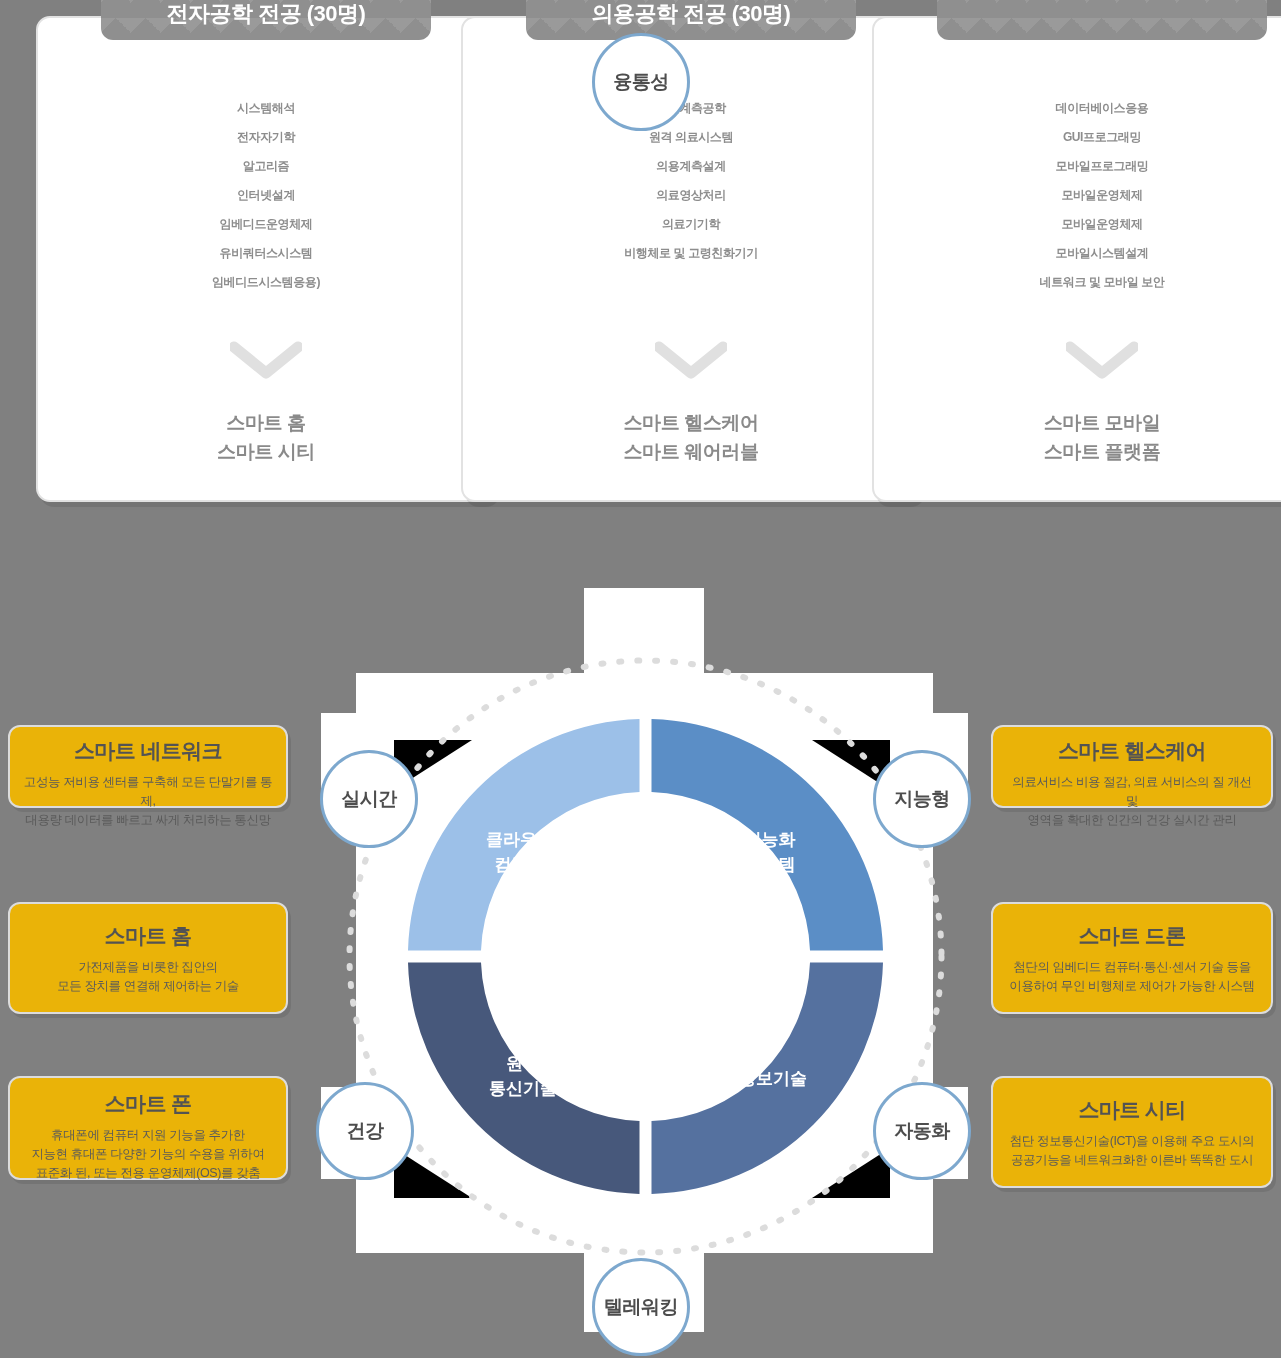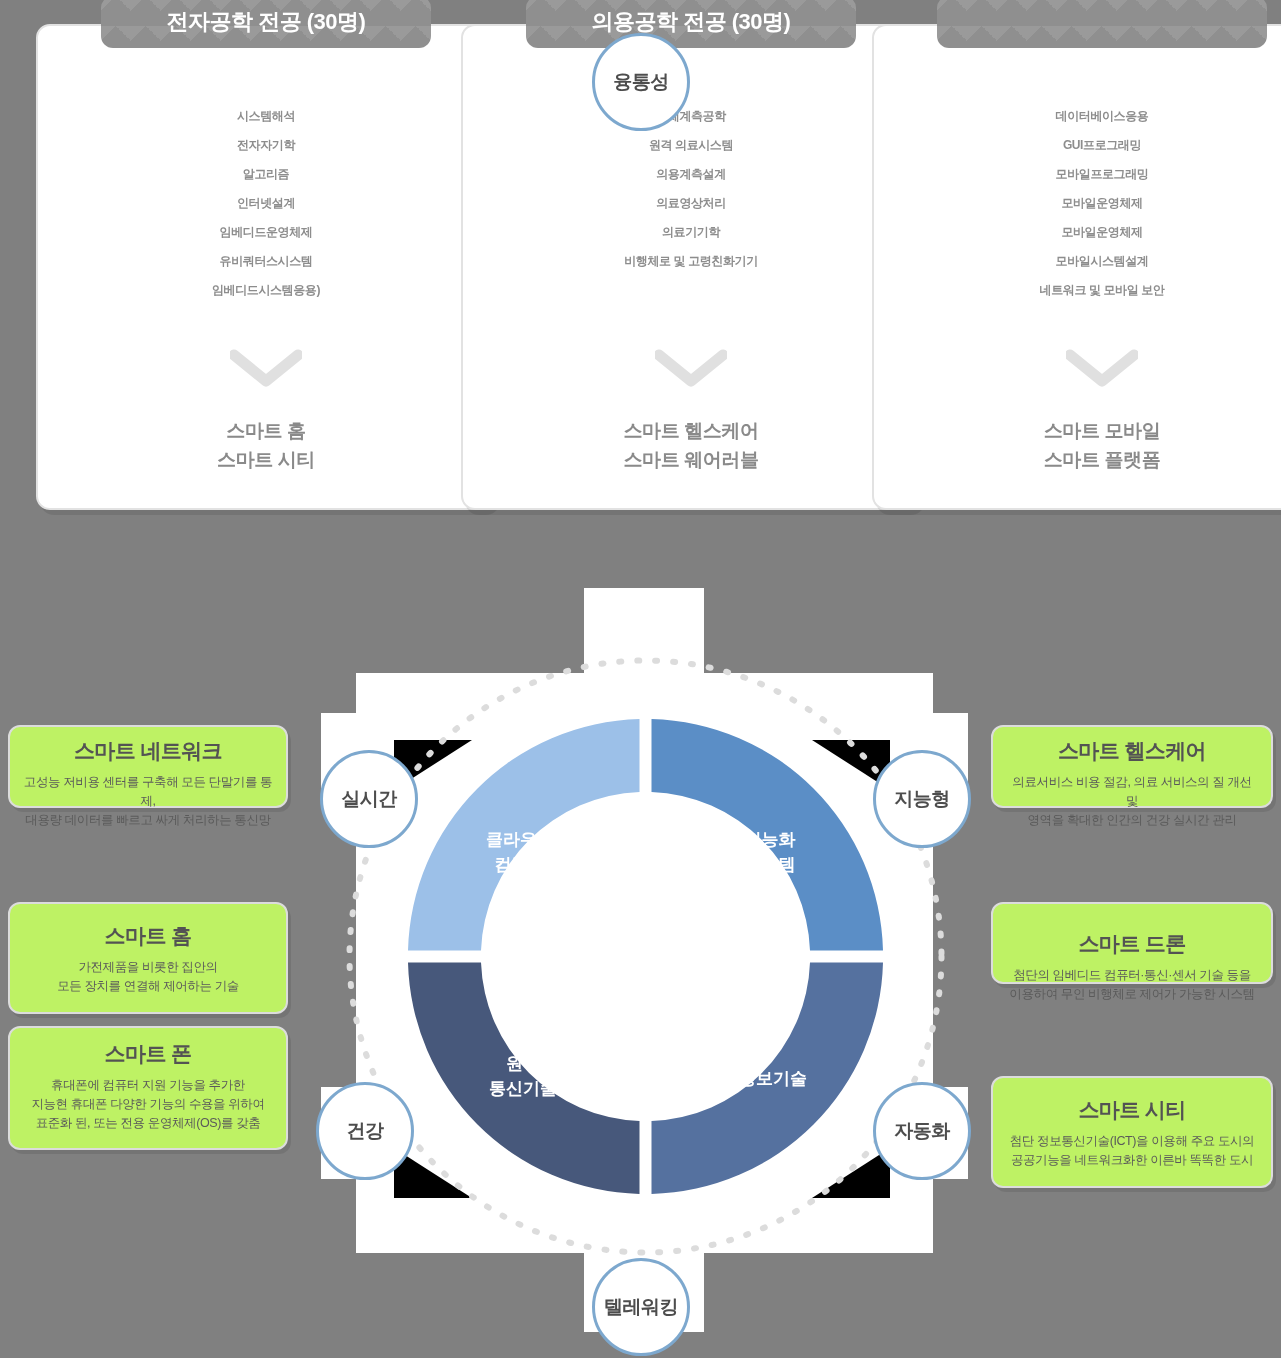--- a/index.html
+++ b/index.html
@@ -6,21 +6,21 @@
   html, body {
     width: 1281px; height: 1358px;
     background: #808080;
     font-family: "Liberation Sans", "DejaVu Sans", sans-serif;
     overflow: hidden;
   }
   #root { position: relative; width: 1281px; height: 1358px; }
 
   
   .cards-row { position: absolute; left: 0; top: 0; width: 1281px; height: 520px; }
-  .major-card { position: absolute; top: 24px; width: 460px; height: 486px; }
+  .major-card { position: absolute; top: 16px; width: 460px; height: 486px; }
   .major-card.c0 { left: 36px; }
   .major-card.c1 { left: 461px; }
   .major-card.c2 { left: 872px; }
 
   .card-body {
     position: absolute; left: 0; top: 0; width: 100%; height: 100%;
     background: #ffffff;
     border-radius: 14px;
     border: 2px solid #e2e2e2;
     box-shadow: 4px 5px 0 rgba(0,0,0,0.09);
@@ -138,42 +138,42 @@
   .node.n-top   { left: 592px; top: 33px; font-family: Liberation Mono, monospace; }
   .node.n-left  { left: 320px; top: 750px; }
   .node.n-right { left: 873px; top: 750px; }
   .node.n-bl    { left: 316px; top: 1082px; }
   .node.n-br    { left: 873px; top: 1082px; }
   .node.n-bot   { left: 592px; top: 1258px; }
 
   
   .info-box {
     position: absolute;
-    background: #bef264;
+    background: #eab308;
     border: 2px solid #dcdcdc;
     border-radius: 12px;
     box-shadow: 3px 4px 0 rgba(0,0,0,0.09);
     padding: 10px 12px 12px;
     text-align: center;
   }
   .info-box .ib-title {
     font-size: 21px; font-weight: 700; color: #535353;
     letter-spacing: -0.6px; margin-bottom: 8px;
   }
   .info-box .ib-desc {
     font-size: 12.5px; line-height: 19px; color: #5a5a5a;
     letter-spacing: -0.4px; font-weight: 500;
   }
 
   .ib-l1 { left: 8px;   top: 725px;  width: 280px; height: 83px; }
   .ib-l2 { left: 8px;   top: 902px;  width: 280px; height: 112px; padding-top: 18px; }
-  .ib-l3 { left: 8px;   top: 1026px; width: 280px; height: 124px; padding-top: 12px; }
+  .ib-l3 { left: 8px;   top: 1076px; width: 280px; height: 104px; padding-top: 12px; }
 
   .ib-r1 { left: 991px; top: 725px;  width: 282px; height: 83px; }
-  .ib-r2 { left: 991px; top: 902px;  width: 282px; height: 82px; padding-top: 26px; }
+  .ib-r2 { left: 991px; top: 902px;  width: 282px; height: 112px; padding-top: 18px; }
   .ib-r3 { left: 991px; top: 1076px; width: 282px; height: 112px; padding-top: 18px; }
 
   .seg-label {
     font-size: 17px; font-weight: 700; fill: #ffffff;
   }
 </style>
 </head>
 <body>
 
 <div id="root">

